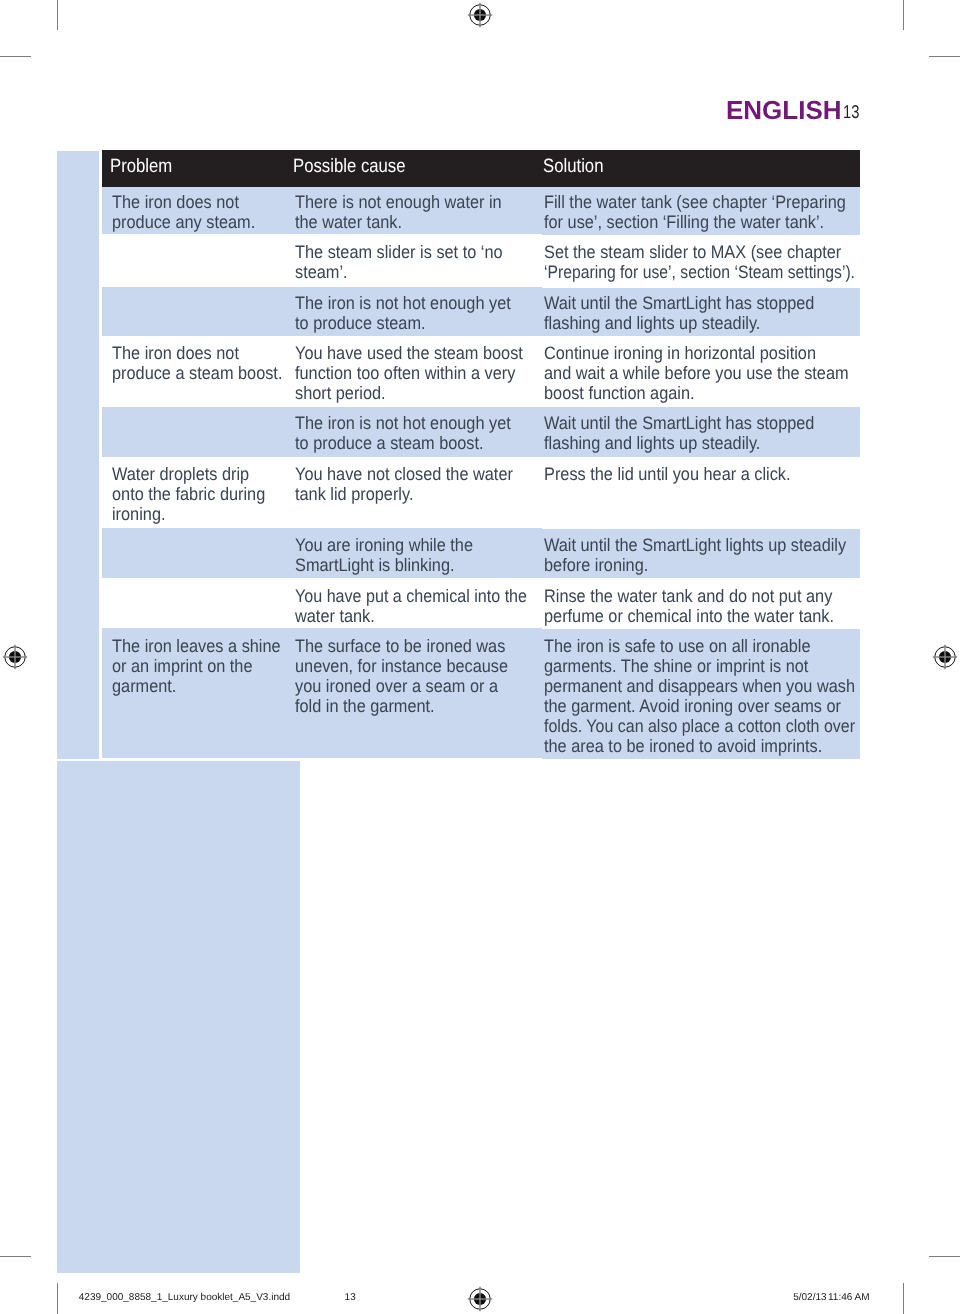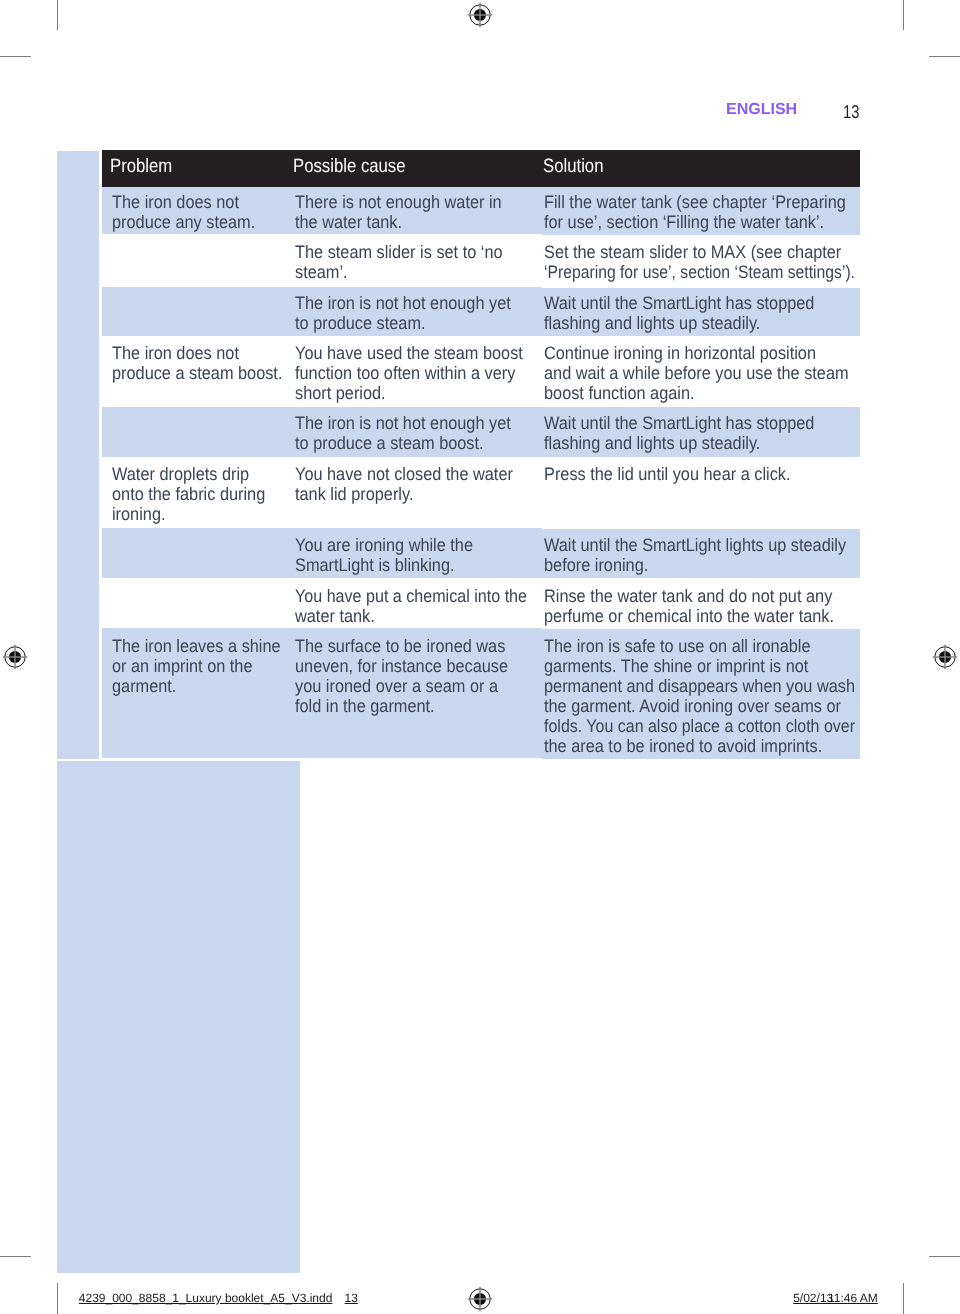--- a/index.html
+++ b/index.html
@@ -4,33 +4,33 @@
 <title>ENGLISH 13</title>
 <style>
 
 html,body{margin:0;padding:0;background:#ffffff;}
 body{width:960px;height:1314px;position:relative;overflow:hidden;
      font-family:"Liberation Sans",sans-serif;
      -webkit-font-smoothing:antialiased;text-rendering:geometricPrecision;}
 .page{position:absolute;left:0;top:0;width:960px;height:1314px;background:#ffffff;}
 .cropline{position:absolute;background:#7d7d7d;}
 svg.regmark{position:absolute;}
-#english{position:absolute;left:726.0px;top:100.0px;font-size:16px;font-weight:bold;
-   color:#8b5cf6;line-height:20px;white-space:nowrap;transform:translateZ(0);}
+#english{position:absolute;left:726.0px;top:100.0px;font-size:26px;font-weight:bold;
+   color:#701a75;line-height:20px;white-space:nowrap;transform:translateZ(0);}
 #pageno{position:absolute;left:843.2px;top:101.6px;font-size:18.5px;color:#231f20;
    line-height:20px;white-space:nowrap;transform:scaleX(0.80) translateZ(0);transform-origin:left top;}
 .leftbar{position:absolute;background:#c9d8ef;}
 .thead{position:absolute;background:#231f20;}
 .thcell{position:absolute;color:#ffffff;font-size:19.2px;line-height:20px;white-space:nowrap;
    transform:scaleX(0.872) translateZ(0);transform-origin:left top;}
 .band{position:absolute;background:#c9d8ef;}
 .cell{position:absolute;font-size:18px;line-height:20px;color:#3b4452;white-space:nowrap;
       transform:scaleX(0.906) translateZ(0);transform-origin:left top;}
-.foot{position:absolute;color:#1a1a1a;font-size:12px;line-height:14px;white-space:nowrap;
-      transform:translateZ(0);text-decoration:underline;}
+.foot{position:absolute;color:#1a1a1a;font-size:10px;line-height:14px;white-space:nowrap;
+      transform:translateZ(0);}
 
 </style>
 </head>
 <body>
 
 <div class="page">
 
   <div class="cropline" style="left:56.6px;top:0px;width:1.1px;height:30.4px"></div>
   <div class="cropline" style="left:0px;top:56.4px;width:30.7px;height:1.1px"></div>
   <div class="cropline" style="left:902.6px;top:0px;width:1.1px;height:30.0px"></div>

